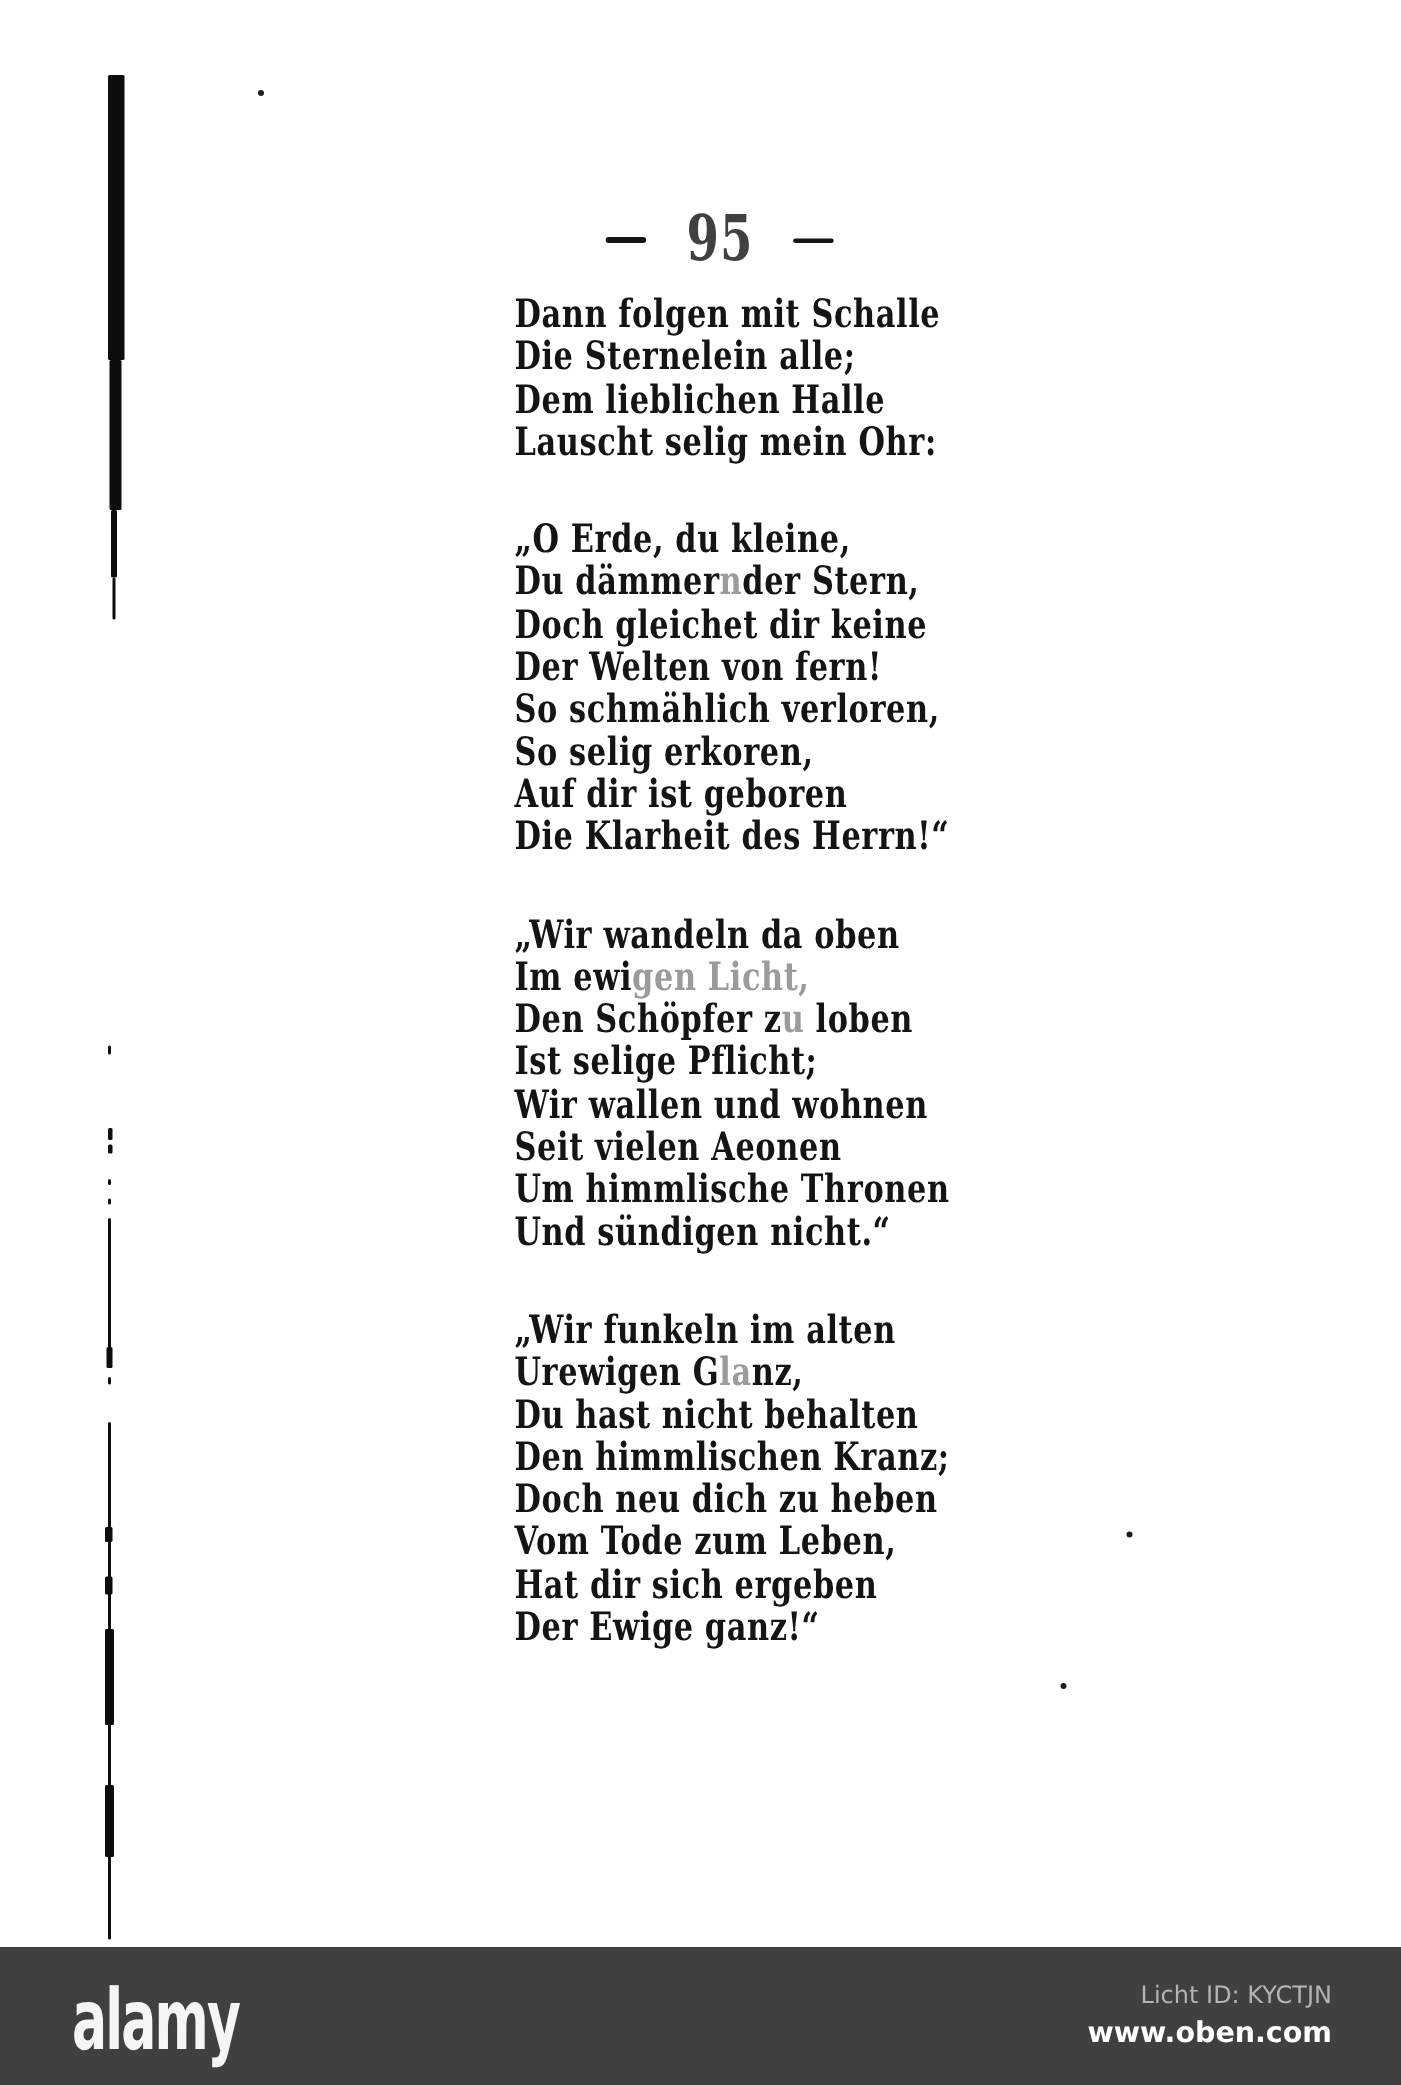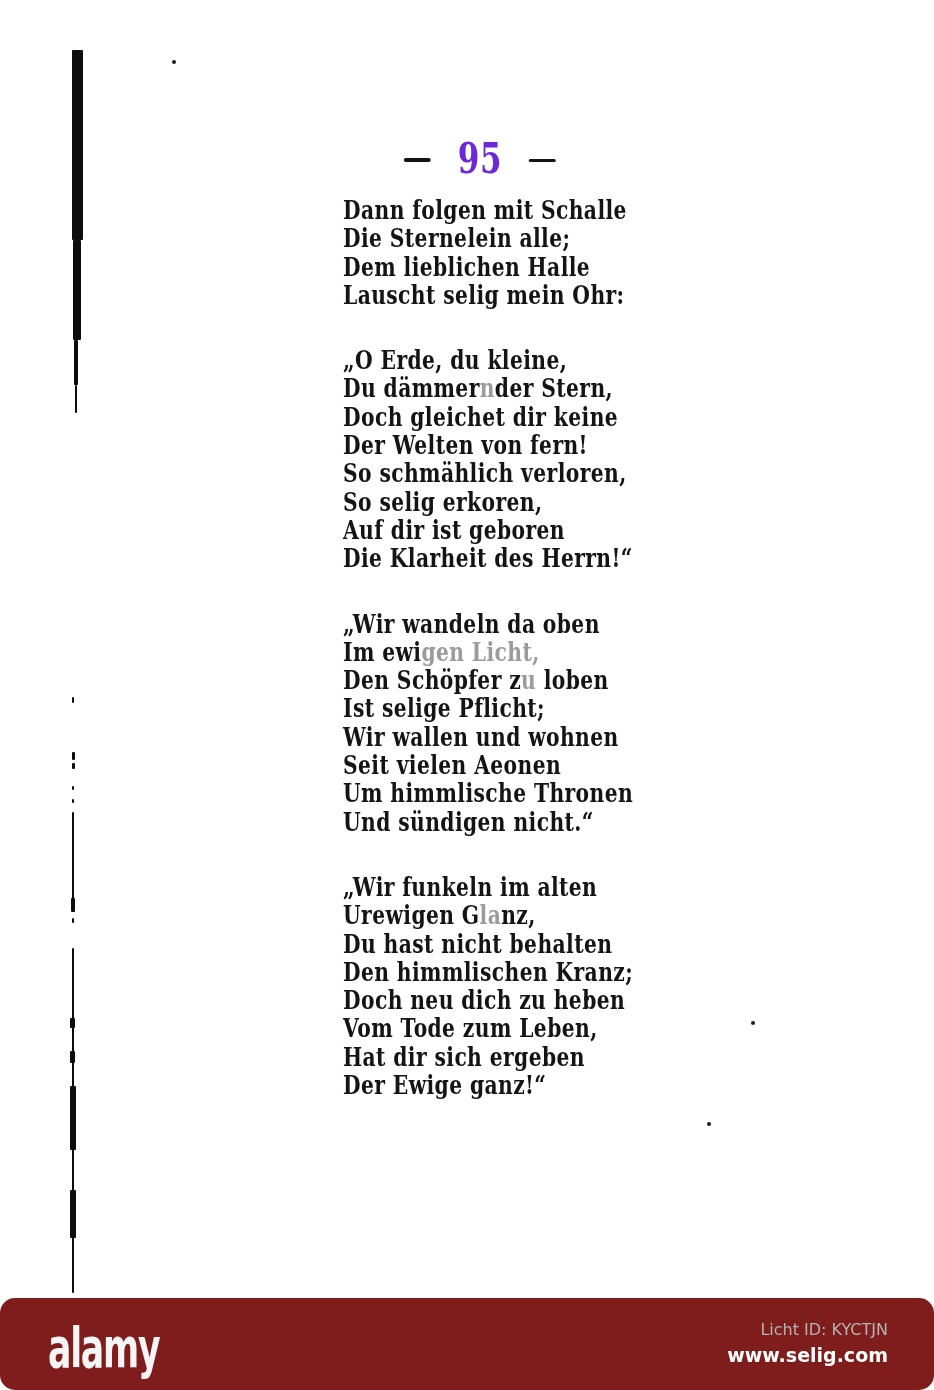--- a/index.html
+++ b/index.html
@@ -28,21 +28,21 @@
 
   
   .page-header {
     position: absolute;
     left: 480px;
     top: 138px;
     transform: translateX(-50%);
     display: flex;
     align-items: center;
     gap: 19px;
-    color: #6d28d9;
+    color: #404040;
   }
   .page-header .num {
     font-size: 42px;
     font-weight: 700;
     line-height: 42px;
     transform: scaleX(0.74);
     transform-origin: 50% 50%;
     letter-spacing: 1px;
   }
   .page-header .dash {
@@ -73,23 +73,22 @@
   }
   .line .faded { color: #9b9b9b; }
 
   
   .watermark-bar {
     position: absolute;
     left: 0;
     top: 1298px;
     width: 934px;
     height: 92px;
-    background: #7f1d1d;
+    background: #404040;
     font-family: "DejaVu Sans", "Liberation Sans", sans-serif;
-    border-radius: 15px;
   }
   .alamy-logo {
     position: absolute;
     left: 48px;
     bottom: 16px;
     color: #f5f5f5;
     font-size: 56px;
     font-weight: 700;
     line-height: 52px;
     letter-spacing: -2px;
@@ -189,17 +188,17 @@
         <div class="line"><span>Vom Tode zum Leben,</span></div>
         <div class="line"><span>Hat dir sich ergeben</span></div>
         <div class="line"><span>Der Ewige ganz!“</span></div>
       </div>
     </div>
 
   <div class="watermark-bar">
     <div class="alamy-logo">alamy</div>
     <div class="wm-right">
       <div class="wm-id">Licht ID: KYCTJN</div>
-      <div class="wm-url">www.selig.com</div>
+      <div class="wm-url">www.oben.com</div>
     </div>
   </div>
 
 </div>
 
 </body></html>

